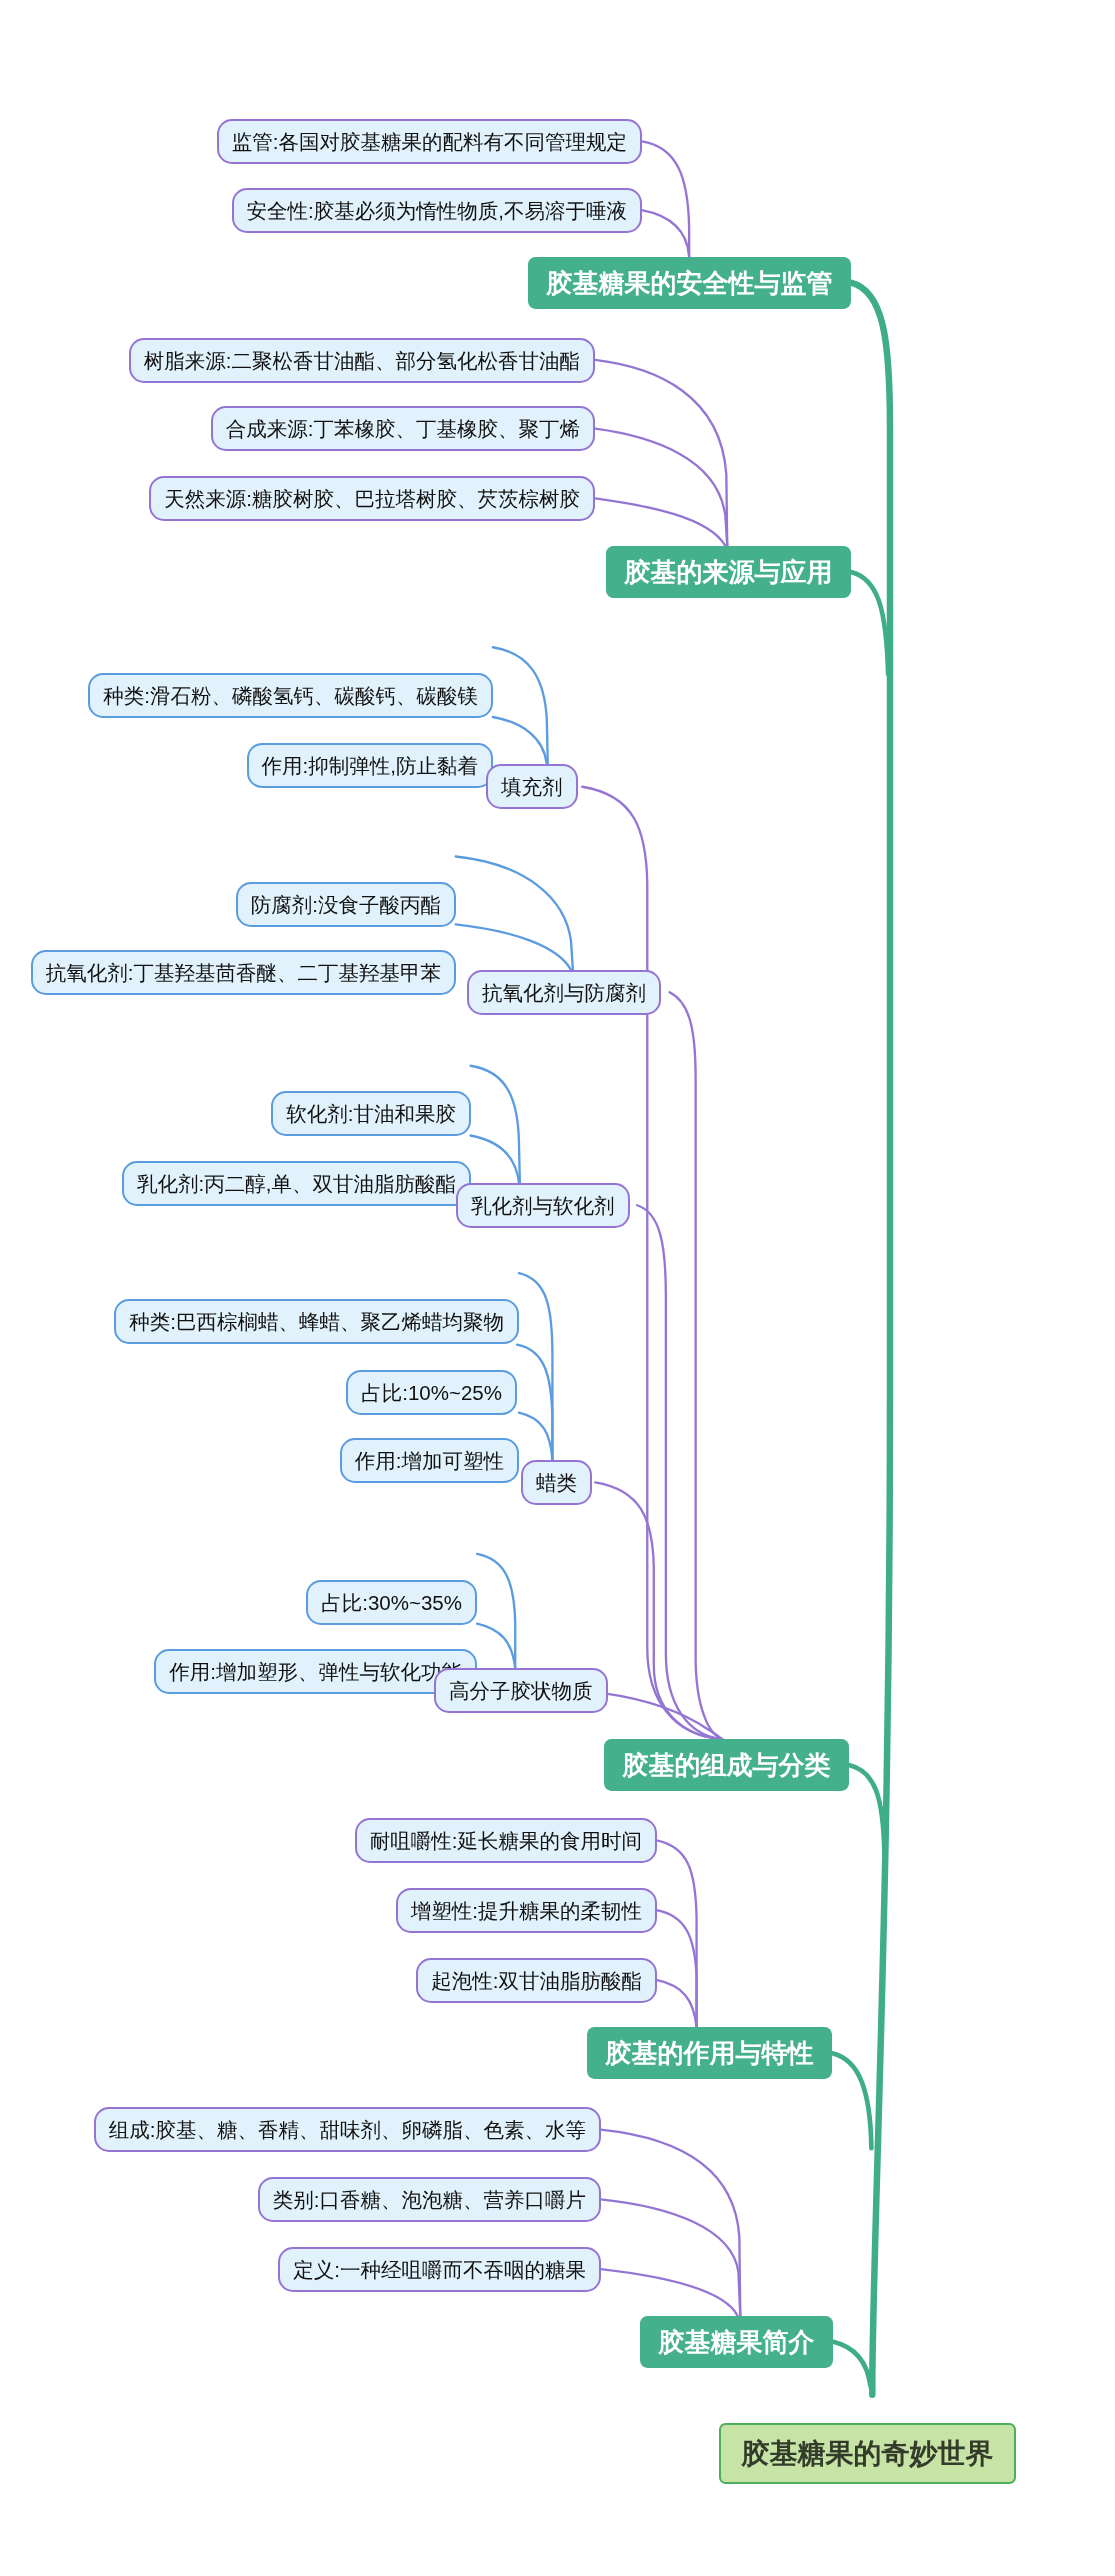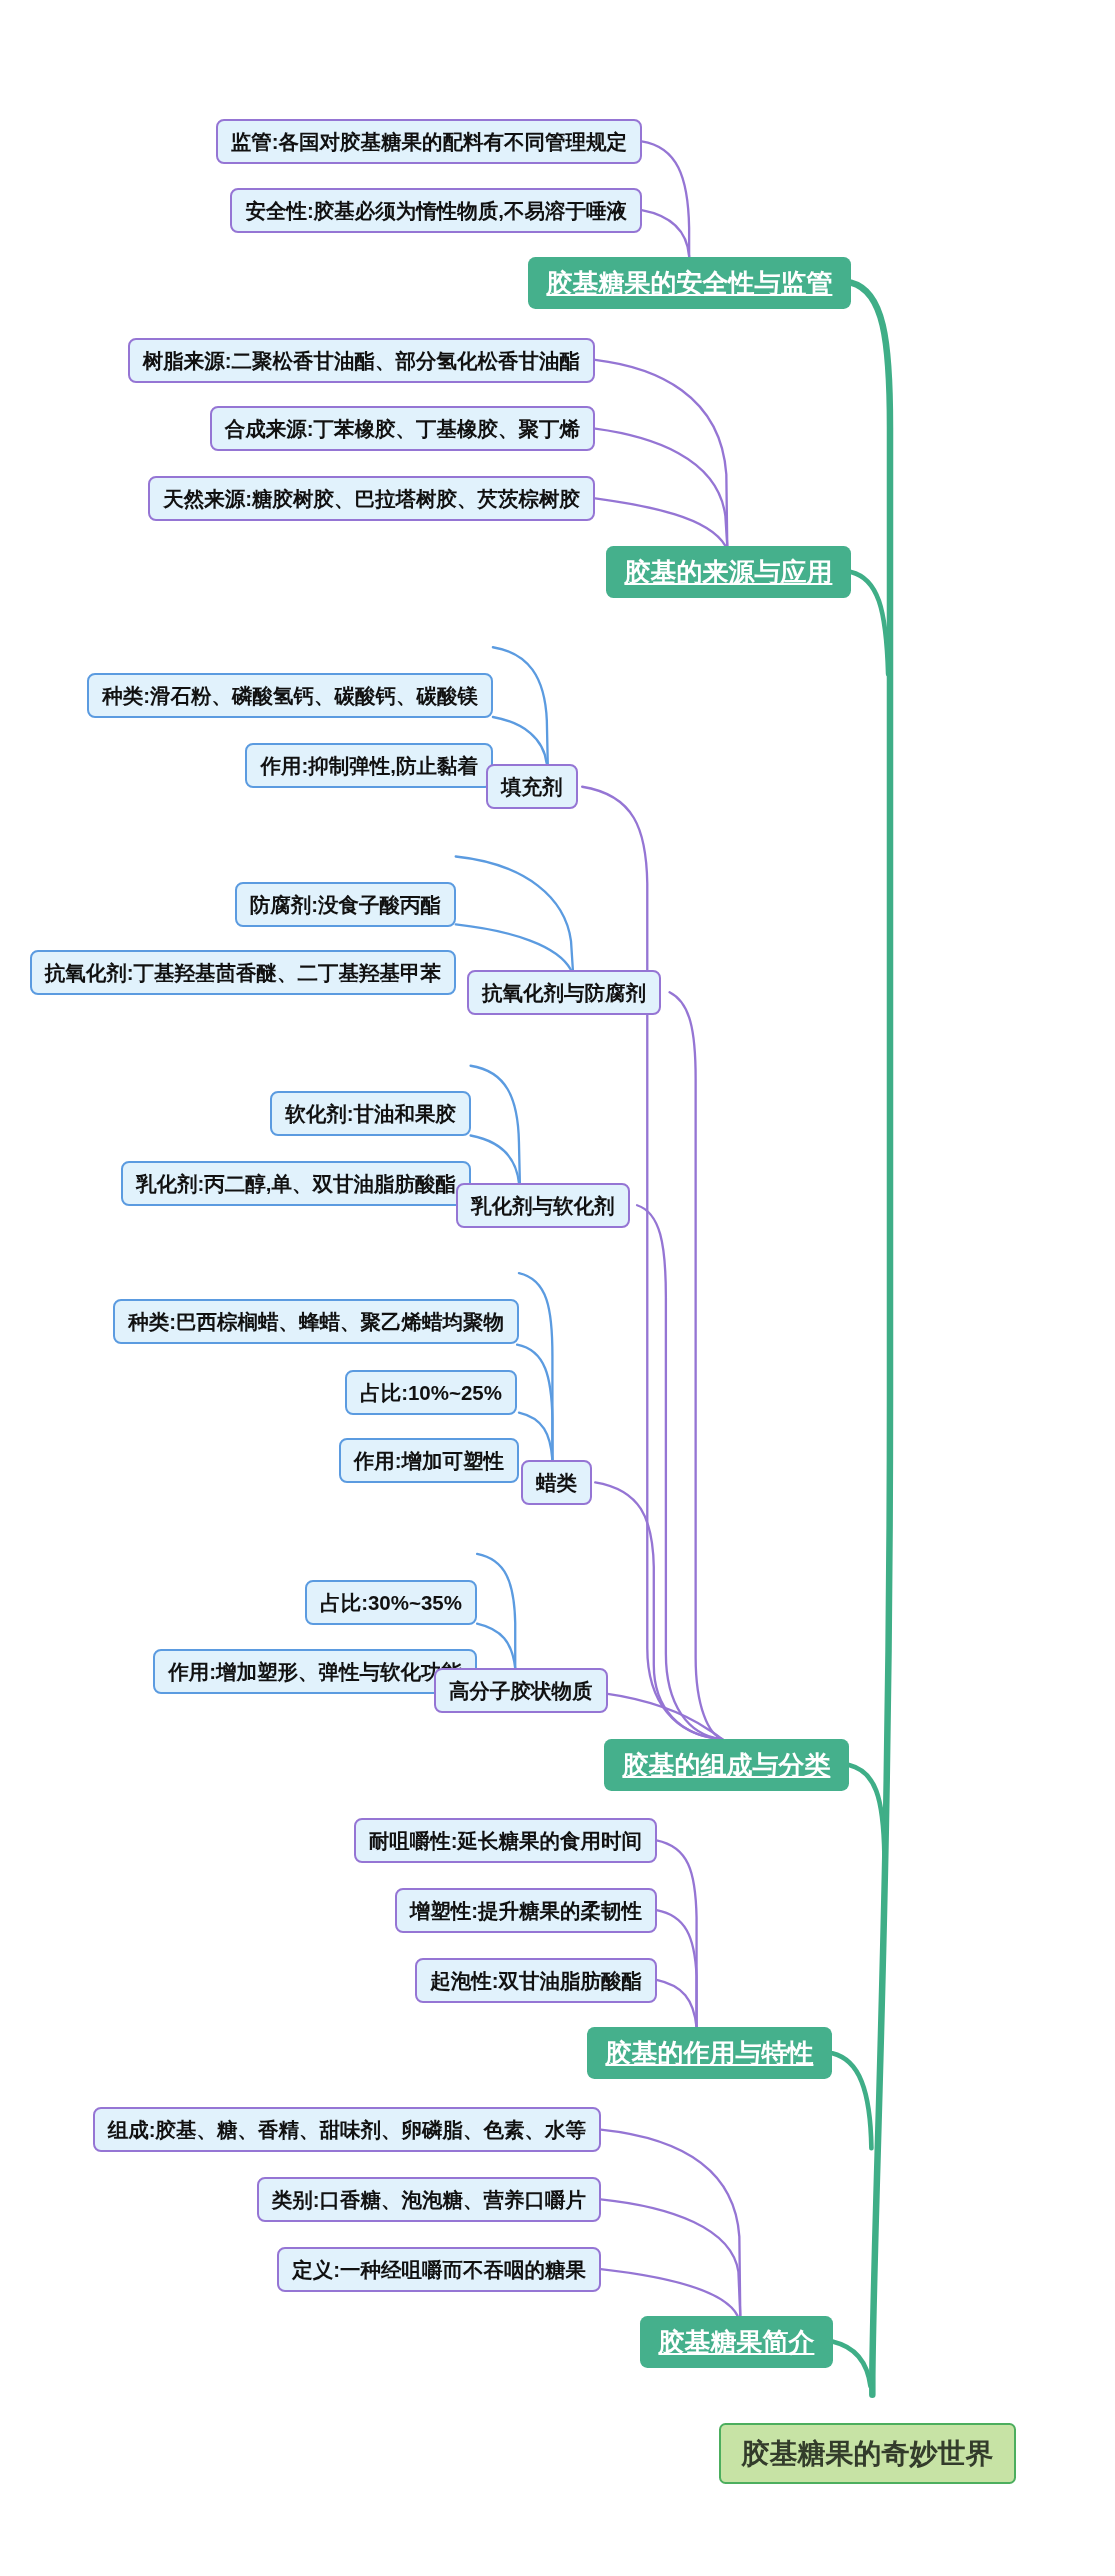--- a/index.html
+++ b/index.html
@@ -26,41 +26,40 @@
   #wires path { fill: none; stroke-linecap: round; }
   #wires path.purple { stroke: var(--purple); stroke-width: 2.5px; }
   #wires path.blue   { stroke: var(--blue);   stroke-width: 2.5px; }
   #wires path.trunk  { stroke: var(--trunk);  stroke-width: 7px; }
   #wires path.branch { stroke: var(--trunk);  stroke-width: 5px; }
 
   .leaf {
     position: absolute;
     background: var(--leaf-bg);
     border: 2.3px solid var(--purple);
-    border-radius: 8px;
+    border-radius: 15px;
     padding: 6.5px 13px;
     font-size: 20.5px;
     line-height: 28px;
-    font-weight: bold;
+    font-weight: normal;
     color: var(--leaf-text);
     white-space: nowrap;
   }
   .leaf.blue-border { border-color: var(--blue); margin-top: 48px; }
 
   .section {
     position: absolute;
     background: var(--green);
     border-radius: 7.4px;
     padding: 10.2px 18.6px;
     font-size: 26px;
     line-height: 32px;
     font-weight: bold;
     color: #ffffff;
     white-space: nowrap;
-    text-decoration: underline;
   }
 
   .rootnode {
     position: absolute;
     background: var(--root-bg);
     border: 2.8px solid var(--root-border);
     border-radius: 6.5px;
     padding: 11px 20.5px;
     font-size: 28px;
     line-height: 35px;

